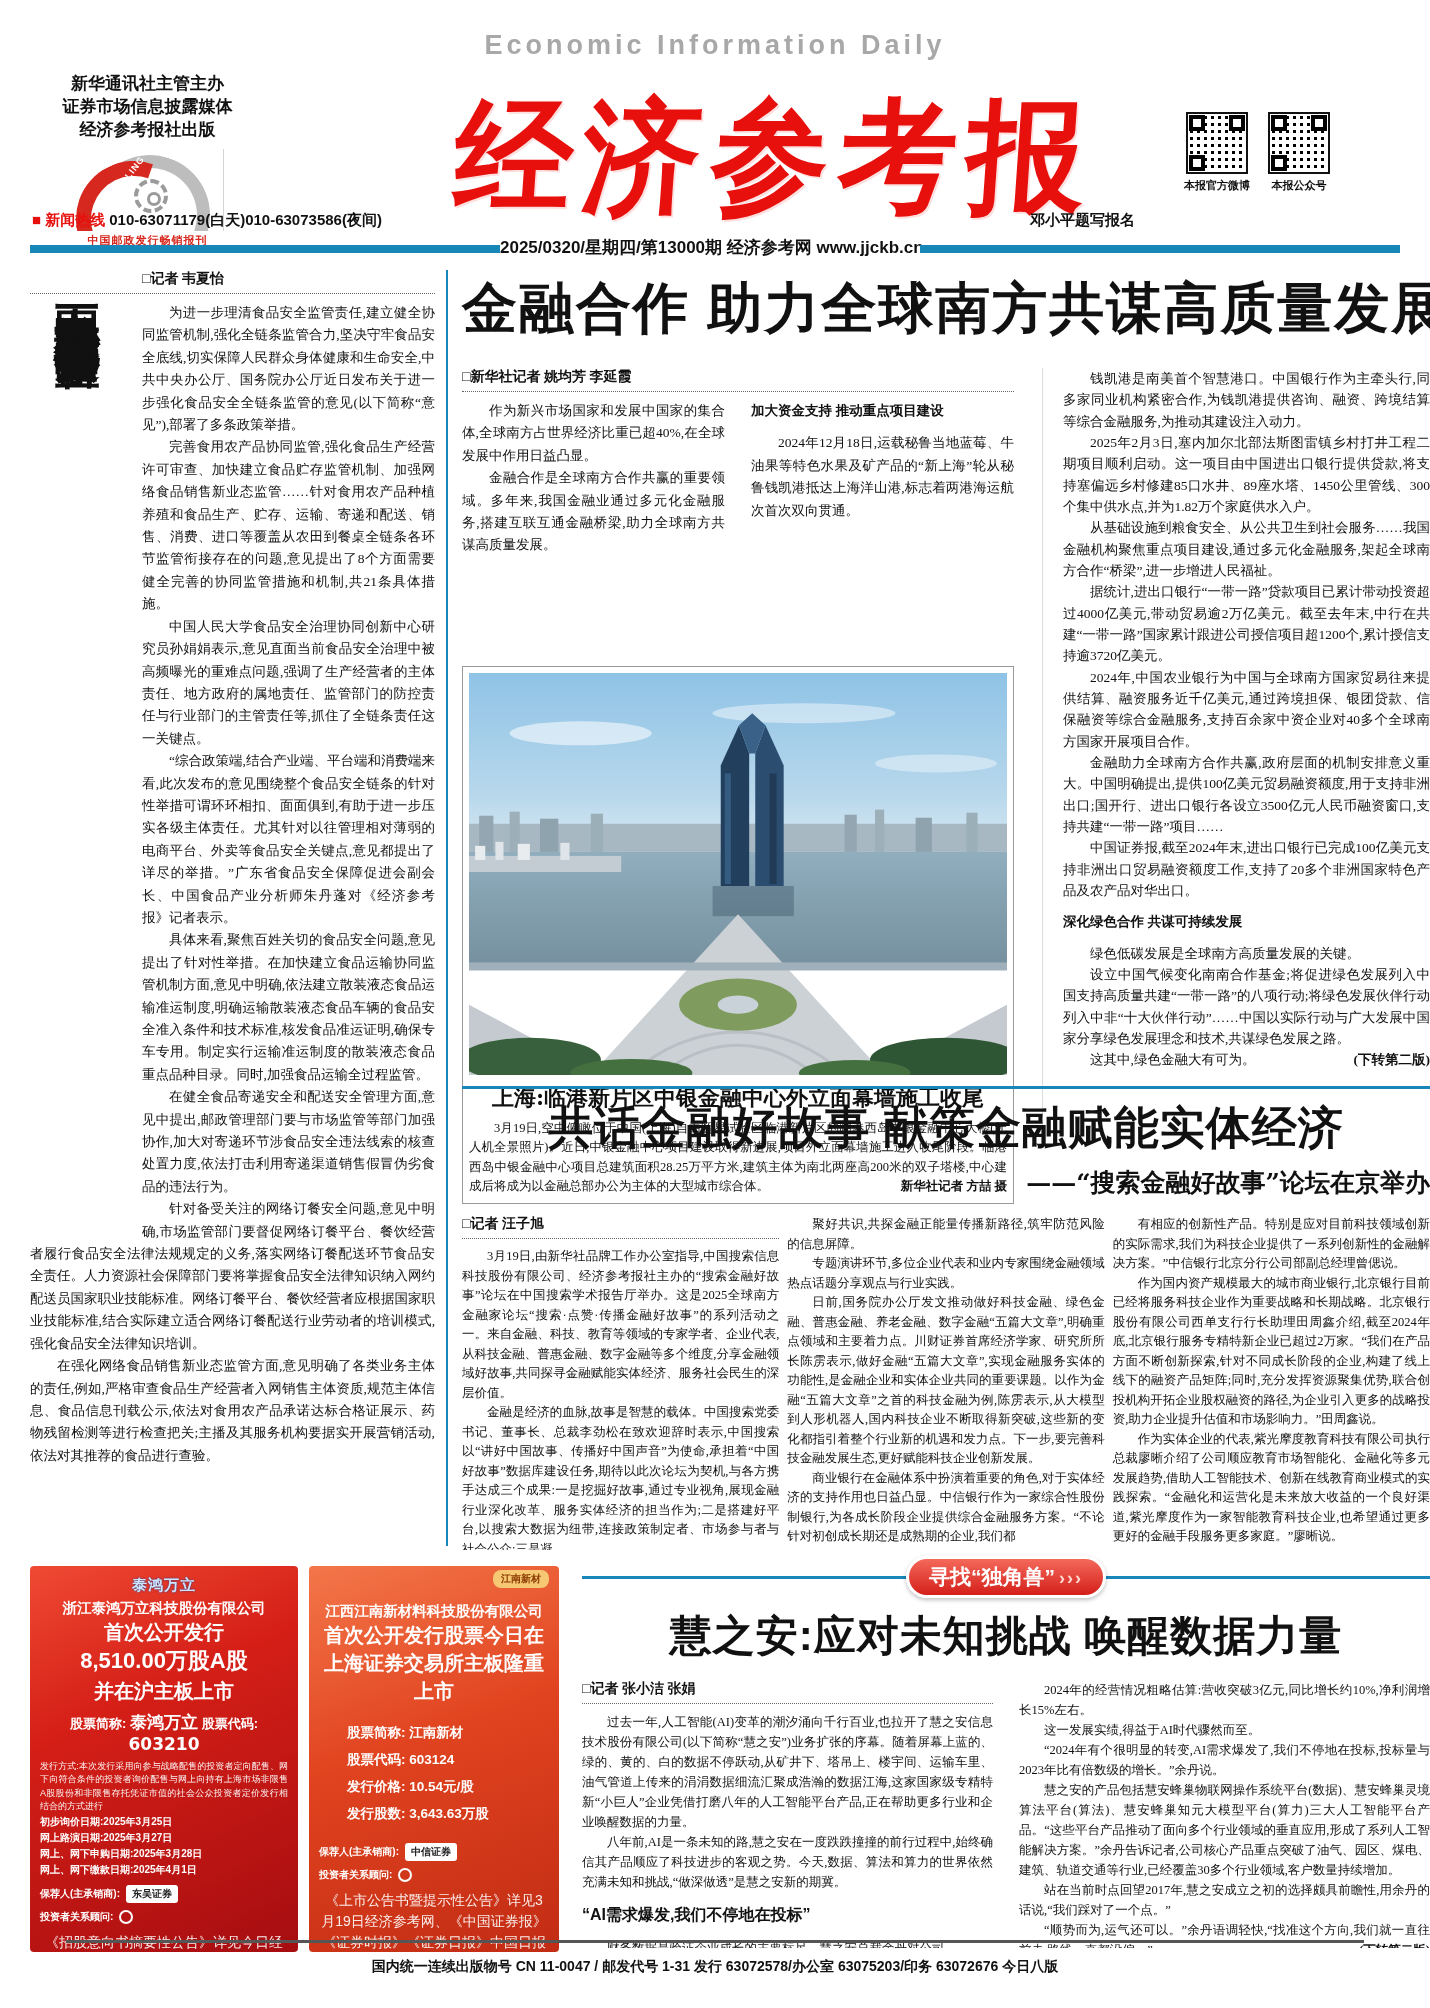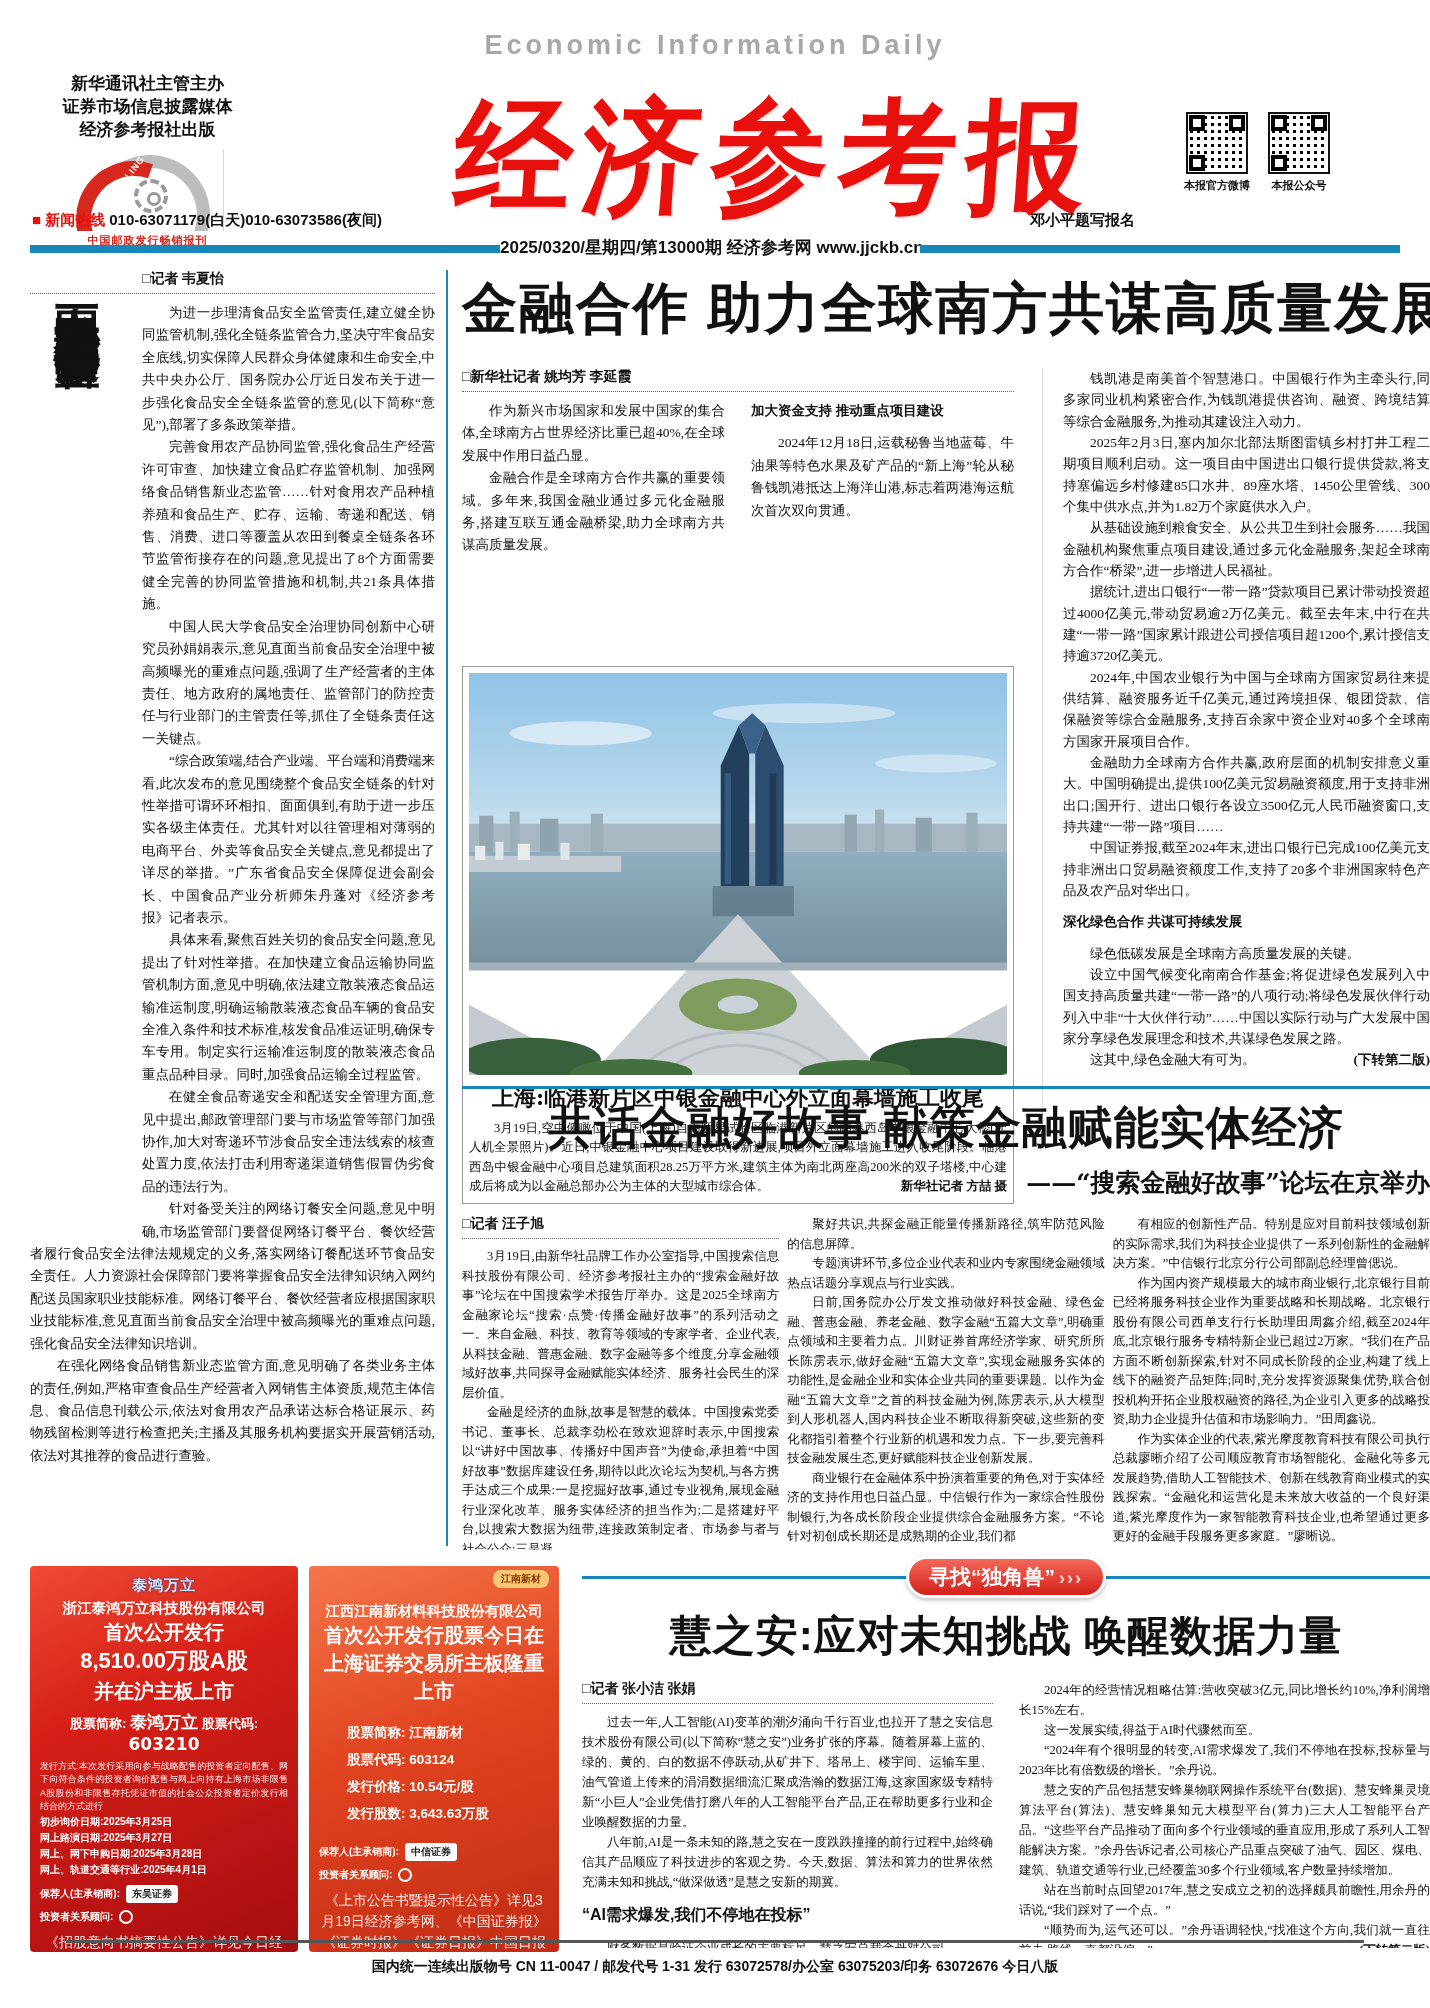--- a/index.html
+++ b/index.html
@@ -148,21 +148,21 @@
 
   <div class="food">
     <div class="vhead">中办国办发文进一步强化食品安全全链条监管</div>
     <div class="byline">□记者 韦夏怡</div>
     <p>为进一步理清食品安全监管责任,建立健全协同监管机制,强化全链条监管合力,坚决守牢食品安全底线,切实保障人民群众身体健康和生命安全,中共中央办公厅、国务院办公厅近日发布关于进一步强化食品安全全链条监管的意见(以下简称“意见”),部署了多条政策举措。</p>
     <p>完善食用农产品协同监管,强化食品生产经营许可审查、加快建立食品贮存监管机制、加强网络食品销售新业态监管……针对食用农产品种植养殖和食品生产、贮存、运输、寄递和配送、销售、消费、进口等覆盖从农田到餐桌全链条各环节监管衔接存在的问题,意见提出了8个方面需要健全完善的协同监管措施和机制,共21条具体措施。</p>
     <p>中国人民大学食品安全治理协同创新中心研究员孙娟娟表示,意见直面当前食品安全治理中被高频曝光的重难点问题,强调了生产经营者的主体责任、地方政府的属地责任、监管部门的防控责任与行业部门的主管责任等,抓住了全链条责任这一关键点。</p>
     <p>“综合政策端,结合产业端、平台端和消费端来看,此次发布的意见围绕整个食品安全链条的针对性举措可谓环环相扣、面面俱到,有助于进一步压实各级主体责任。尤其针对以往管理相对薄弱的电商平台、外卖等食品安全关键点,意见都提出了详尽的举措。”广东省食品安全保障促进会副会长、中国食品产业分析师朱丹蓬对《经济参考报》记者表示。</p>
     <p>具体来看,聚焦百姓关切的食品安全问题,意见提出了针对性举措。在加快建立食品运输协同监管机制方面,意见中明确,依法建立散装液态食品运输准运制度,明确运输散装液态食品车辆的食品安全准入条件和技术标准,核发食品准运证明,确保专车专用。制定实行运输准运制度的散装液态食品重点品种目录。同时,加强食品运输全过程监管。</p>
     <p>在健全食品寄递安全和配送安全管理方面,意见中提出,邮政管理部门要与市场监管等部门加强协作,加大对寄递环节涉食品安全违法线索的核查处置力度,依法打击利用寄递渠道销售假冒伪劣食品的违法行为。</p>
-    <p>针对备受关注的网络订餐安全问题,意见中明确,市场监管部门要督促网络订餐平台、餐饮经营者履行食品安全法律法规规定的义务,落实网络订餐配送环节食品安全责任。人力资源社会保障部门要将掌握食品安全法律知识纳入网约配送员国家职业技能标准。网络订餐平台、餐饮经营者应根据国家职业技能标准,意见直面当前食品安全治理中被高频曝光的重难点问题,强化食品安全法律知识培训。</p>
+    <p>针对备受关注的网络订餐安全问题,意见中明确,市场监管部门要督促网络订餐平台、餐饮经营者履行食品安全法律法规规定的义务,落实网络订餐配送环节食品安全责任。人力资源社会保障部门要将掌握食品安全法律知识纳入网约配送员国家职业技能标准。网络订餐平台、餐饮经营者应根据国家职业技能标准,结合实际建立适合网络订餐配送行业劳动者的培训模式,强化食品安全法律知识培训。</p>
     <p>在强化网络食品销售新业态监管方面,意见明确了各类业务主体的责任,例如,严格审查食品生产经营者入网销售主体资质,规范主体信息、食品信息刊载公示,依法对食用农产品承诺达标合格证展示、药物残留检测等进行检查把关;主播及其服务机构要据实开展营销活动,依法对其推荐的食品进行查验。</p>
   </div>
   <div class="vrule-blue"></div>
 
   <div class="fin">
     <div class="fin-headline hei">金融合作 助力全球南方共谋高质量发展</div>
     <div class="fin-body">
       <div class="fin-left">
         <div class="byline">□新华社记者 姚均芳 李延霞</div>
         <div class="twocol">
@@ -280,21 +280,21 @@
     <div class="pair">
       <span>股票简称:</span>
       <b>泰鸿万立</b>
       <span>股票代码:</span>
       <b>603210</b>
     </div>
     <div class="method">发行方式:本次发行采用向参与战略配售的投资者定向配售、网下向符合条件的投资者询价配售与网上向持有上海市场非限售A股股份和非限售存托凭证市值的社会公众投资者定价发行相结合的方式进行</div>
     <div class="dateln">初步询价日期:2025年3月25日</div>
     <div class="dateln">网上路演日期:2025年3月27日</div>
     <div class="dateln">网上、网下申购日期:2025年3月28日</div>
-    <div class="dateln">网上、轨道交通等行业:2025年4月1日</div>
+    <div class="dateln">网上、网下缴款日期:2025年4月1日</div>
     <div class="agent">
       <span>保荐人(主承销商):</span>
       <span class="chip">东吴证券</span>
     </div>
     <div class="agent">
       <span>投资者关系顾问:</span>
       <span class="adv-ico"></span>
     </div>
     <div class="note">《招股意向书摘要性公告》详见今日经济参考网、《证券时报》、《中国证券报》、《上海证券报》、《证券日报》、中国日报网及中国金融新闻网</div>
   </div>

